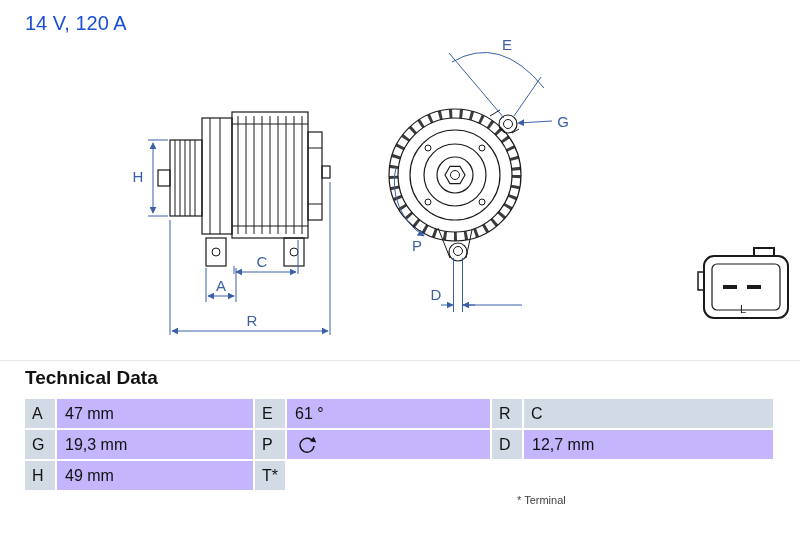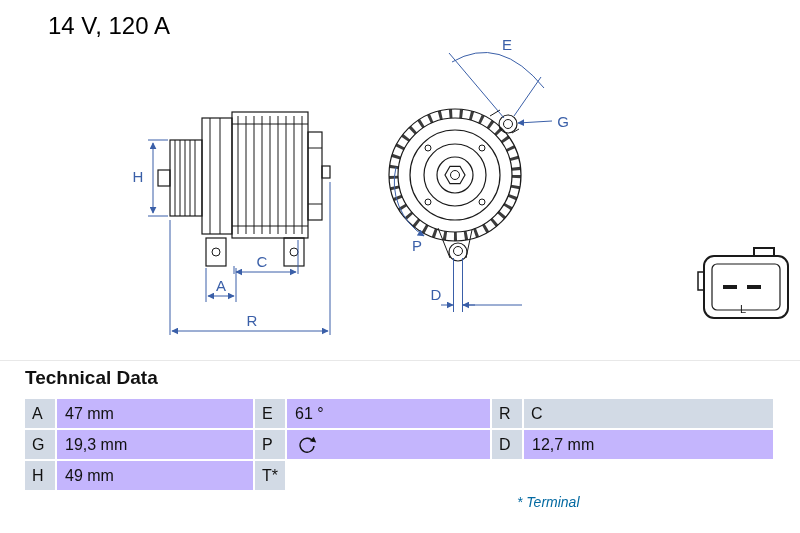--- a/index.html
+++ b/index.html
@@ -1,21 +1,21 @@
 <!DOCTYPE html>
 <html><head>
 <meta charset="utf-8">
 <style>
   html,body{margin:0;padding:0;background:#fff;}
   .page{
     position:relative;width:800px;height:533px;background:#ffffff;
     font-family:"Liberation Sans", sans-serif;overflow:hidden;color:#111;
   }
   .spec-title{
-    position:absolute;left:25px;top:12px;font-size:24px;color:#000000;margin-left:23px;
+    position:absolute;left:25px;top:12px;font-size:20px;color:#1d4ed8;
   }
   svg.drawing{position:absolute;left:0;top:0;}
   .tech{
     position:absolute;left:0;top:360px;width:800px;height:173px;
     border-top:1px solid #e8e8e8;
   }
   .tech-heading{
     position:absolute;left:25px;top:6px;font-size:19px;font-weight:bold;color:#111;
   }
   .tech-table{
@@ -26,21 +26,21 @@
     row-gap:2px;column-gap:2px;
   }
   .cell{
     display:flex;align-items:center;
     font-size:16px;color:#111;background:#c4b5fd;
     padding-left:8px;white-space:nowrap;overflow:hidden;
   }
   .cell.key{background:#d2dae5;padding-left:7px;}
   .cell.val svg{margin-left:2px;}
   .footnote{
-    position:absolute;left:517px;top:133px;font-size:14px;color:#0369a1;font-style:italic;
+    position:absolute;left:517px;top:133px;font-size:11px;color:#404040;
   }
   text{font-family:"Liberation Sans", sans-serif;}
 </style>
 </head>
 <body>
 
 <div class="page">
 
   <div class="spec-title">14 V, 120 A</div>
 

